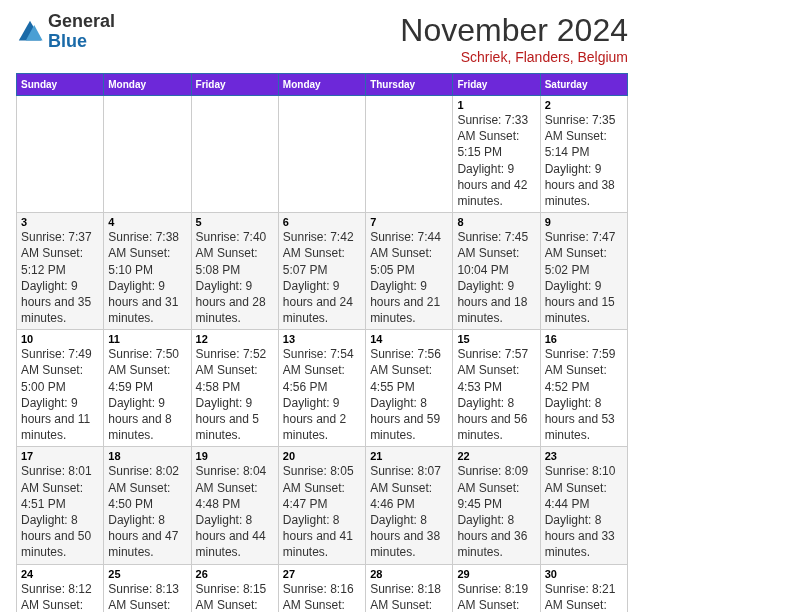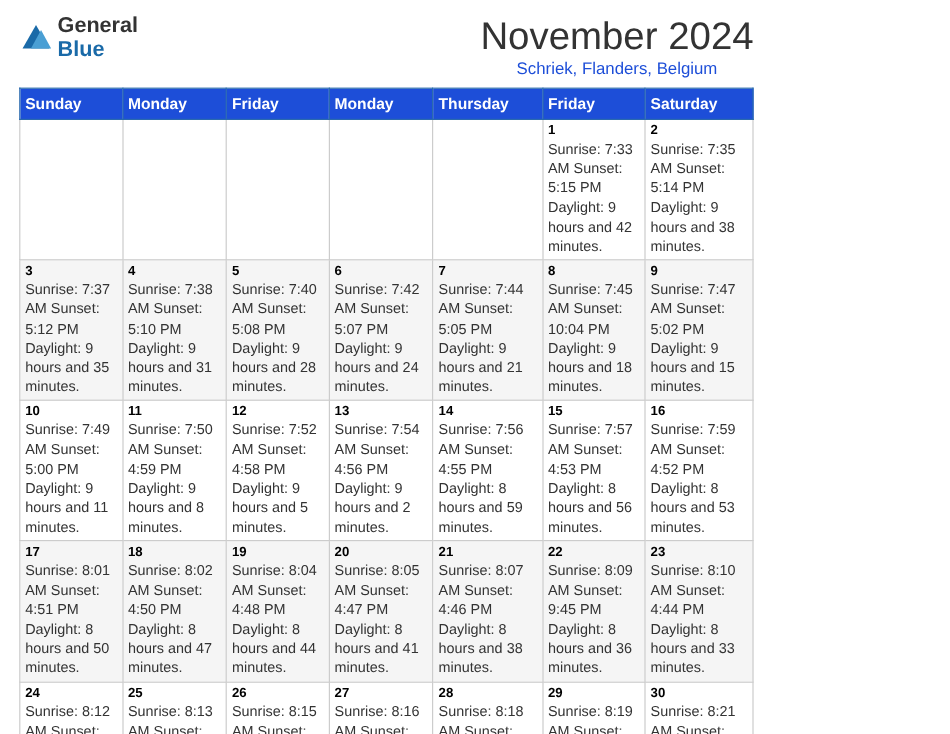--- a/index.html
+++ b/index.html
@@ -39,34 +39,33 @@
     .title-block {
       text-align: right;
     }
     .month-title {
       font-size: 32px;
       font-weight: normal;
       color: #333;
     }
     .location {
       font-size: 14px;
-      color: #1d4ed8;
-      text-align: center;
+      color: #b91c1c;
     }
     table {
       width: 100%;
       border-collapse: collapse;
       font-size: 10px;
     }
     thead tr th {
-      background-color: #1d4ed8;
+      background-color: #6d28d9;
       color: #fff;
       padding: 5px 4px;
       text-align: left;
-      font-size: 13px;
+      font-size: 10px;
       font-weight: bold;
       border: 1px solid #2a6aae;
     }
     tbody tr td {
       border: 1px solid #ccc;
       vertical-align: top;
       padding: 3px 4px;
       width: 113px;
       min-height: 70px;
       height: 82px;

